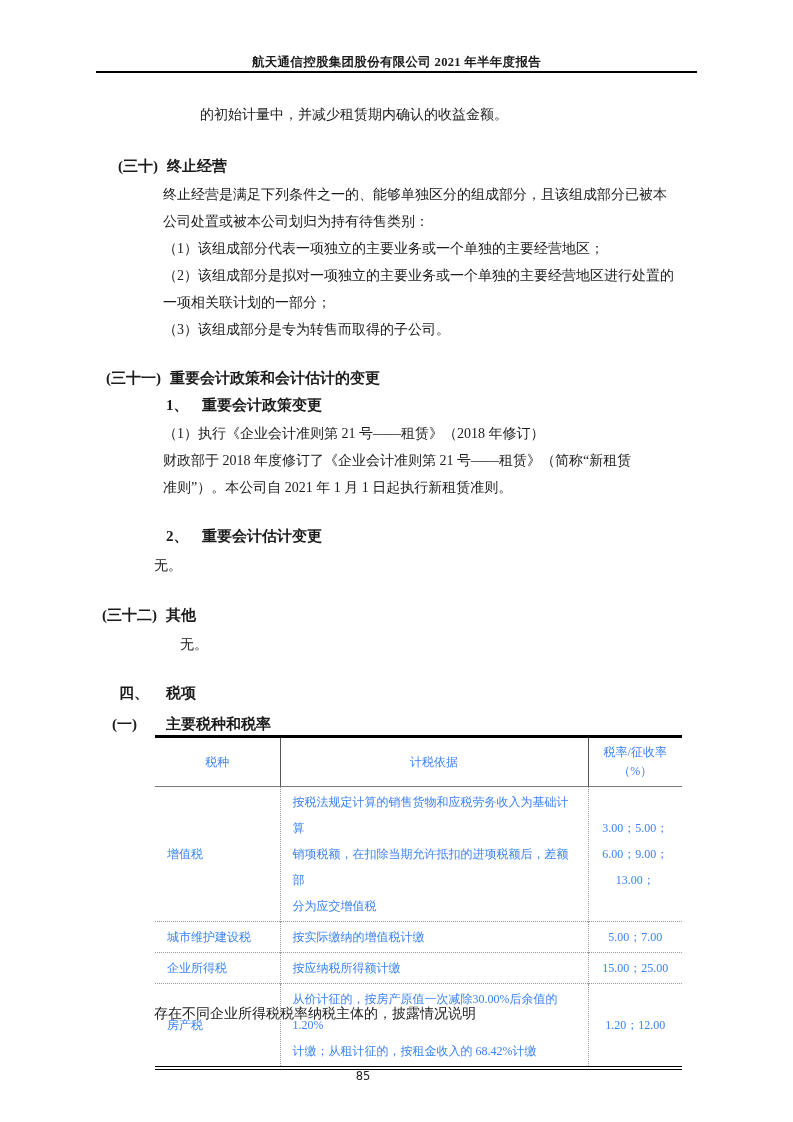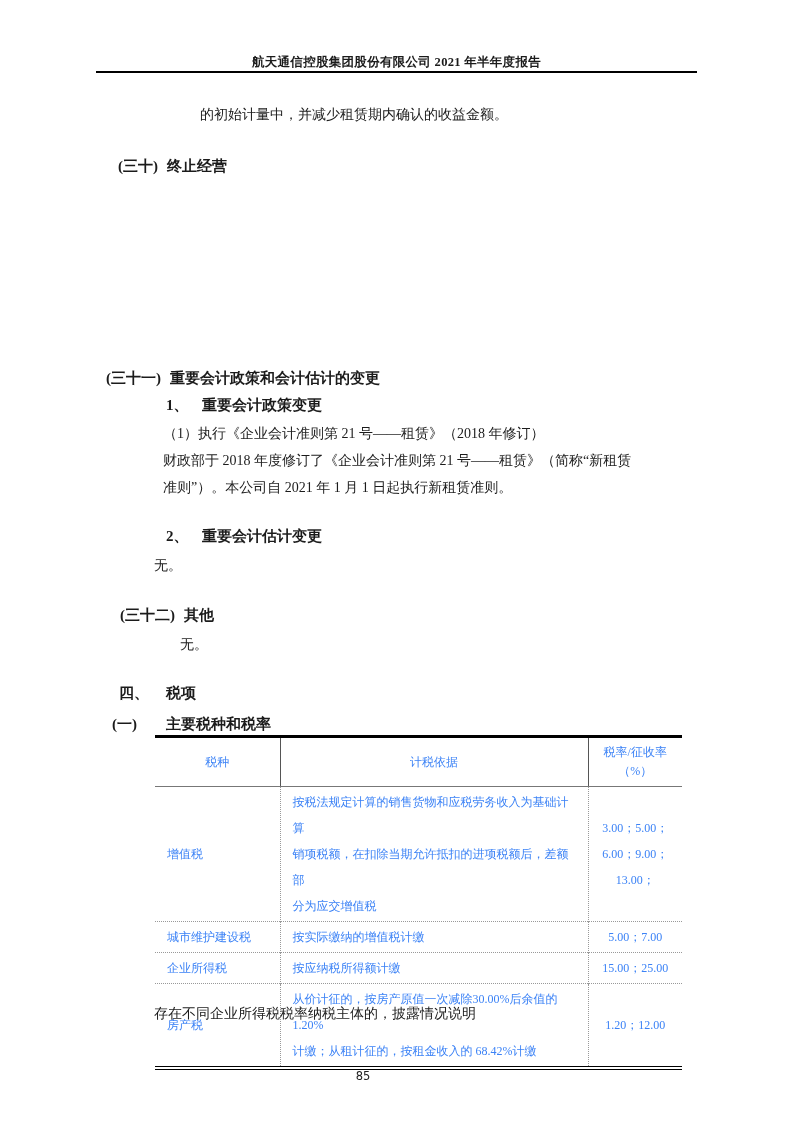--- a/index.html
+++ b/index.html
@@ -57,41 +57,47 @@
 
   <div class="abs doc-header">航天通信控股集团股份有限公司 2021 年半年度报告</div>
   <div class="abs header-rule"></div>
 
   <div class="abs body-text intro-line">的初始计量中，并减少租赁期内确认的收益金额。</div>
 
   <div class="abs sec-head" style="top:156px;left:118px;">
     <span>(三十)</span>
     <span>终止经营</span>
   </div>
+  <div class="abs body-text preline" style="top:181px;left:163px;width:540px;">终止经营是满足下列条件之一的、能够单独区分的组成部分，且该组成部分已被本
+公司处置或被本公司划归为持有待售类别：
+（1）该组成部分代表一项独立的主要业务或一个单独的主要经营地区；
+（2）该组成部分是拟对一项独立的主要业务或一个单独的主要经营地区进行处置的
+一项相关联计划的一部分；
+（3）该组成部分是专为转售而取得的子公司。</div>
 
   <div class="abs sec-head" style="top:368px;left:106px;">
     <span>(三十一)</span>
     <span>重要会计政策和会计估计的变更</span>
   </div>
 
   <div class="abs num-head" style="top:395px;left:166px;">
     <span class="num">1、</span>
     <span>重要会计政策变更</span>
   </div>
   <div class="abs body-text preline" style="top:420px;left:163px;width:540px;">（1）执行《企业会计准则第 21 号——租赁》（2018 年修订）
 财政部于 2018 年度修订了《企业会计准则第 21 号——租赁》（简称“新租赁
 准则”）。本公司自 2021 年 1 月 1 日起执行新租赁准则。</div>
 
   <div class="abs num-head" style="top:526px;left:166px;">
     <span class="num">2、</span>
     <span>重要会计估计变更</span>
   </div>
   <div class="abs body-text" style="top:552px;left:154px;">无。</div>
 
-  <div class="abs sec-head" style="top:605px;left:120px;">
+  <div class="abs sec-head" style="top:605px;left:102px;">
     <span>(三十二)</span>
     <span>其他</span>
   </div>
   <div class="abs body-text" style="top:631px;left:180px;">无。</div>
 
   <div class="abs num-head tax-sec" style="top:683px;left:119px;">
     <span class="num">四、</span>
     <span>税项</span>
   </div>
 

